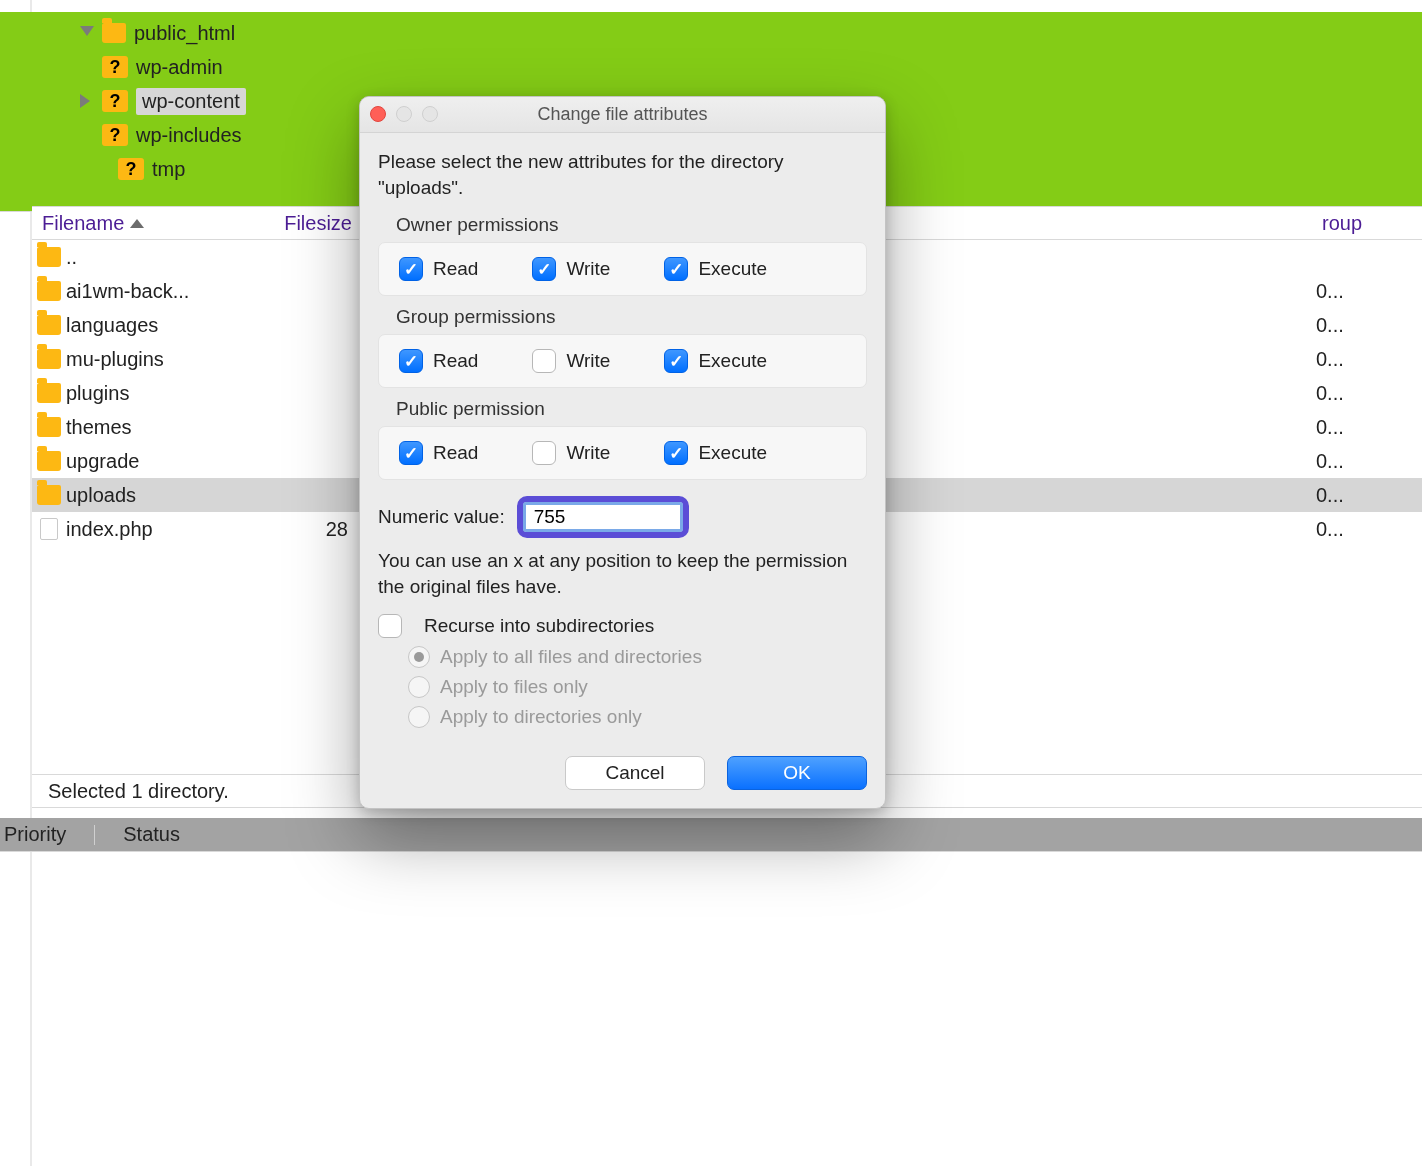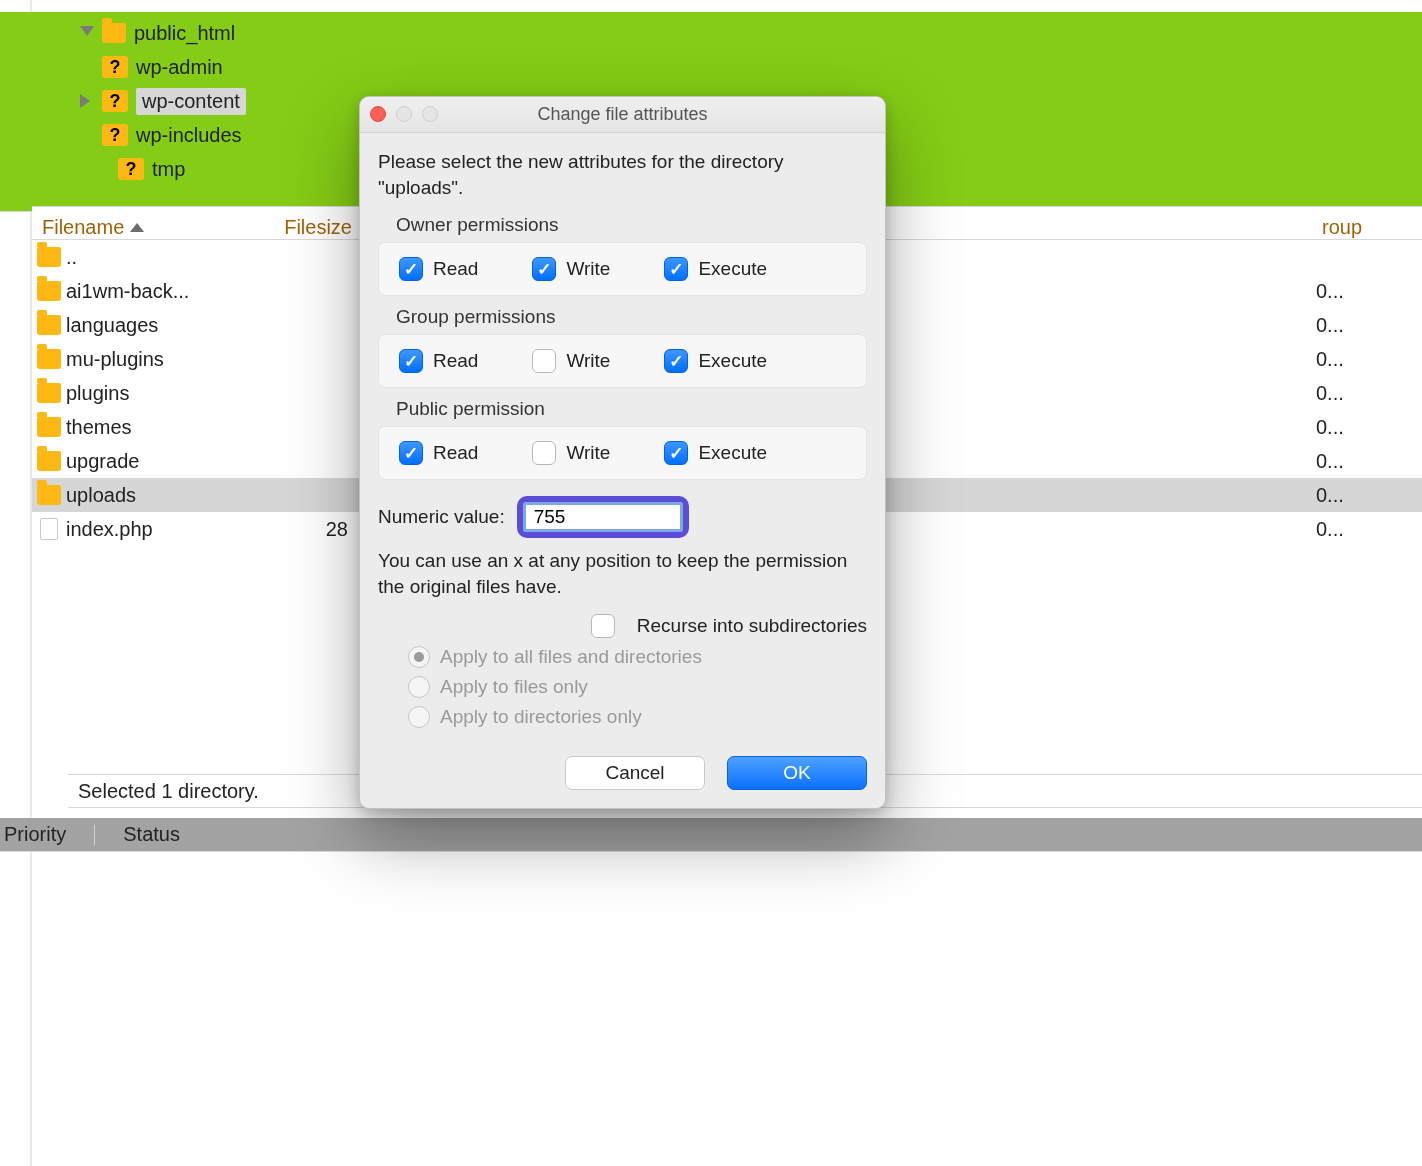--- a/index.html
+++ b/index.html
@@ -16,39 +16,39 @@
 .disclosure.down { border-left: 7px solid transparent; border-right: 7px solid transparent; border-top: 10px solid #7b7b7b; }
 .disclosure.right { border-top: 7px solid transparent; border-bottom: 7px solid transparent; border-left: 10px solid #7b7b7b; }
 .folder-y { width: 24px; height: 20px; background: #fdb813; border-radius: 2px 2px 3px 3px; position: relative; }
 .folder-y::before { content: ""; position: absolute; top: -5px; left: 0; width: 10px; height: 5px; background: #fdb813; border-radius: 2px 2px 0 0; }
 .folder-q { width: 26px; height: 22px; background: #fdb813; border-radius: 3px; position: relative; display: flex; align-items: center; justify-content: center; color: #000; font-weight: 700; font-size: 18px; }
 .folder-q::before { content: "?"; }
 
 .scrollbar-stub { position: absolute; left: 14px; top: 70px; width: 12px; height: 58px; background: #cfcfcf; border-radius: 6px; }
 
 .list-pane { position: absolute; left: 32px; right: 0; top: 206px; bottom: 0; }
-.list-headers { display: flex; border-top: 1px solid #d9d9d9; border-bottom: 1px solid #d9d9d9; height: 34px; align-items: flex-end; color: #a16207; background: #fff; }
+.list-headers { display: flex; border-top: 1px solid #d9d9d9; border-bottom: 1px solid #d9d9d9; height: 34px; align-items: center; color: #4c1d95; background: #fff; }
 .list-headers .col { padding: 0 10px; }
 .col-name { flex: 0 0 240px; display: flex; align-items: center; gap: 6px; }
 .col-size { flex: 0 0 90px; text-align: right; }
 .col-spacer { flex: 1; }
 .col-group { flex: 0 0 110px; }
 .sort-caret { width: 0; height: 0; border-left: 7px solid transparent; border-right: 7px solid transparent; border-bottom: 9px solid #6c6c6c; display: inline-block; }
 
 .list-body { }
 .list-row { display: flex; align-items: center; height: 34px; padding-left: 4px; }
 .list-row.sel { background: #d6d6d6; }
 .list-row .icon { width: 26px; display: flex; justify-content: center; }
 .list-row .fname { width: 206px; padding-left: 4px; white-space: nowrap; overflow: hidden; text-overflow: ellipsis; }
 .list-row .fsize { width: 90px; text-align: right; padding-right: 10px; }
 .list-row .spacer { flex: 1; }
 .list-row .grp { width: 110px; padding-left: 4px; }
 .file-ic { width: 18px; height: 22px; background: #fff; border: 1px solid #c9c9c9; border-radius: 2px; }
 
-.status-bar { position: absolute; left: 32px; right: 0; top: 774px; height: 34px; border-top: 1px solid #d9d9d9; border-bottom: 1px solid #d9d9d9; display: flex; align-items: center; padding-left: 10px; background: #fff; margin-left: 36px; }
+.status-bar { position: absolute; left: 32px; right: 0; top: 774px; height: 34px; border-top: 1px solid #d9d9d9; border-bottom: 1px solid #d9d9d9; display: flex; align-items: center; padding-left: 16px; background: #fff; }
 
 .bottom-headers { position: absolute; left: 0; right: 0; top: 818px; height: 34px; border-bottom: 1px solid #d9d9d9; display: flex; align-items: center; gap: 28px; padding-left: 4px; background: #a3a3a3; }
 .bottom-headers .divider { width: 1px; height: 20px; background: #d0d0d0; }
 
 
 .dialog { position: absolute; left: 359px; top: 96px; width: 527px; background: #ececec; border: 1px solid #c3c3c3; border-radius: 10px; box-shadow: 0 30px 70px rgba(0,0,0,0.35), 0 4px 14px rgba(0,0,0,0.2); overflow: hidden; }
 .titlebar { height: 36px; display: flex; align-items: center; position: relative; background: linear-gradient(#efefef,#e5e5e5); border-bottom: 1px solid #d4d4d4; }
 .traffic { position: absolute; left: 10px; top: 9px; display: flex; gap: 10px; }
 .tl { width: 16px; height: 16px; border-radius: 50%; }
 .tl.red { background: #ff5f57; border: 1px solid #e1463e; }
@@ -72,21 +72,21 @@
 .chkbox { width: 24px; height: 24px; border-radius: 6px; border: 1px solid #b7b7b7; background: #fff; display: flex; align-items: center; justify-content: center; color: #fff; font-size: 17px; font-weight: 800; }
 .chkbox.on { background: linear-gradient(#3f97ff,#006fff); border-color: #0062e6; }
 .chkbox.on::after { content: "✓"; }
 
 .numrow { display: flex; align-items: center; gap: 12px; margin: 16px 0 10px; }
 .num-highlight { border: 6px solid #5b4dd6; border-radius: 10px; }
 .num-input { width: 160px; height: 30px; border: 3px solid #7aa9e8; border-radius: 3px; background: #fff; padding: 2px 8px; font-size: 19px; outline: none; }
 
 .hint { line-height: 1.35; margin-bottom: 14px; }
 
-.recurse { display: flex; align-items: center; gap: 22px; margin-bottom: 8px; justify-content: flex-end; }
+.recurse { display: flex; align-items: center; gap: 22px; margin-bottom: 8px; }
 .radios { padding-left: 30px; display: flex; flex-direction: column; gap: 8px; color: #9a9a9a; }
 .radio { display: flex; gap: 10px; }
 .rbox { width: 22px; height: 22px; border-radius: 50%; border: 1px solid #c7c7c7; background: #f5f5f5; position: relative; }
 .rbox.on::after { content: ""; position: absolute; left: 5px; top: 5px; width: 10px; height: 10px; border-radius: 50%; background: #9a9a9a; }
 
 .dlg-buttons { display: flex; justify-content: flex-end; gap: 22px; margin-top: 28px; }
 .btn { height: 34px; min-width: 140px; border-radius: 7px; font-size: 19px; display: flex; align-items: center; justify-content: center; }
 .btn.cancel { background: #fff; border: 1px solid #c9c9c9; color: #222; }
 .btn.ok { background: linear-gradient(#4ea1ff,#0a71ff); border: 1px solid #0a63df; color: #fff; }
 

